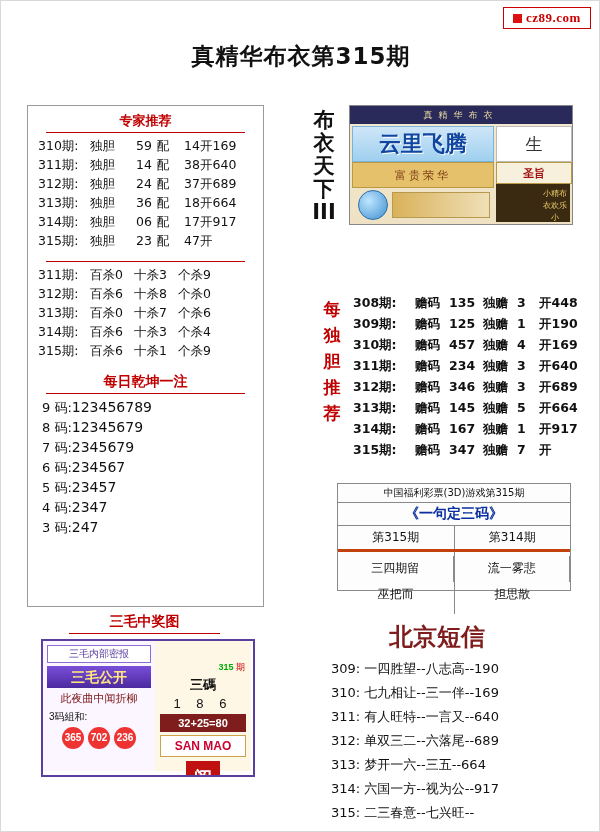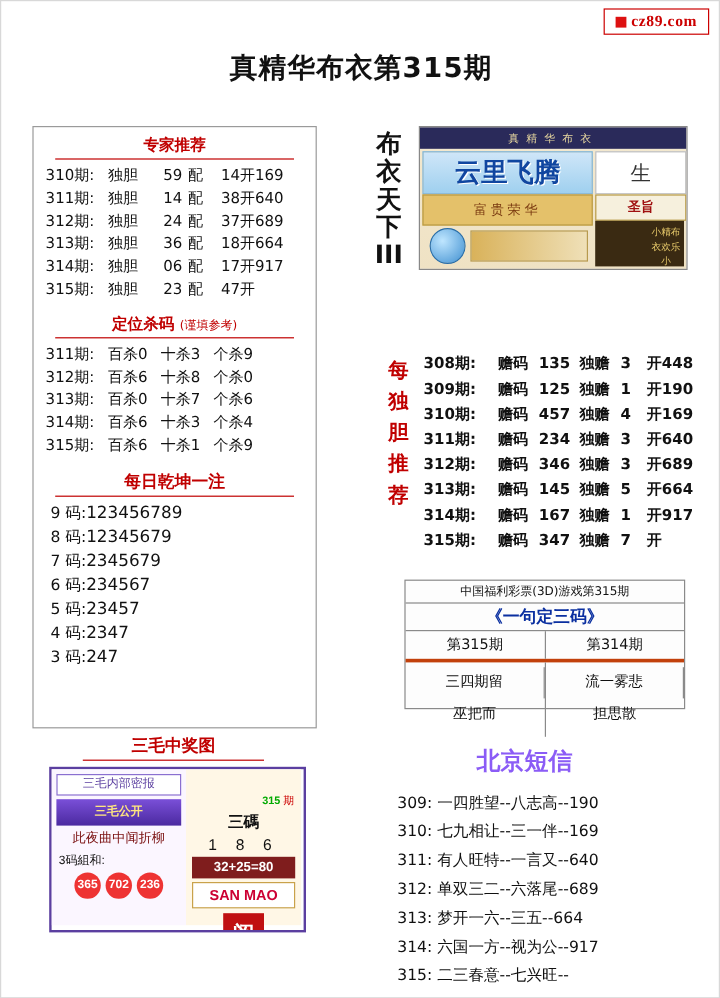--- a/index.html
+++ b/index.html
@@ -167,21 +167,21 @@
     border:2px solid #5b3fa0;background:#fff;overflow:hidden;
   }
   .smz .lcol{position:absolute;left:0;top:0;width:112px;height:130px;background:#fbf6ff;}
   .smz .rcol{position:absolute;left:112px;top:0;width:96px;height:130px;background:#fff7e6;}
   .smz .tag{
     margin:4px 4px 0 4px;height:16px;background:#fff;border:1px solid #8a6fd0;
     font-size:10px;color:#5b3fa0;text-align:center;line-height:16px;
   }
   .smz .purple{
     margin:3px 4px 0;height:22px;background:linear-gradient(180deg,#7a4fd8,#4b2aa0);
-    color:#ffe680;font-size:10px;text-align:center;line-height:22px;font-weight:bold;
+    color:#ffe680;font-size:14px;text-align:center;line-height:22px;font-weight:bold;
   }
   .smz .line2{font-size:11px;color:#7a1010;text-align:center;margin-top:3px;}
   .smz .hesum{font-size:10px;color:#111;margin:4px 0 0 6px;}
   .smz .balls{margin-top:3px;text-align:center;}
   .smz .balls b{
     display:inline-block;width:22px;height:22px;border-radius:50%;
     background:#e33;color:#fff;font-size:10px;line-height:22px;margin:0 2px;font-weight:bold;
   }
   .smz .rtop{font-size:9px;color:#c00;text-align:right;padding:20px 6px 0 0;}
   .smz .rtop b{color:#0a0;}
@@ -196,21 +196,21 @@
     font-size:12px;text-align:center;line-height:20px;font-weight:bold;
   }
   .smz .seal{
     margin:4px auto 0;width:34px;height:34px;background:#c01010;color:#fff;
     font-size:18px;text-align:center;line-height:34px;font-weight:bold;
   }
 
   
   .bjdx-title{
     position:absolute;left:300px;top:620px;width:272px;text-align:center;
-    color:#8b5cf6;font-weight:bold;font-size:20px;font-family:Liberation Serif, serif;
+    color:#7f1d1d;font-weight:bold;font-size:24px;font-family:Liberation Serif, serif;
   }
   .bjdx{
     position:absolute;left:330px;top:656px;width:250px;
   }
   .bjdx .r{
     font-size:13px;color:#111;padding:3px 0;white-space:nowrap;
     font-family:"DejaVu Sans",sans-serif;
   }
 </style>
 </head>
@@ -234,24 +234,20 @@
     <div id="expert-rows" style="margin-top:4px;">
         <div class="lrow"><span class="lbl">310期:</span><span class="dan">独胆</span><span class="w">59</span><span class="pei">配</span><span class="w">14</span><span class="kai"> 开169</span></div>
         <div class="lrow"><span class="lbl">311期:</span><span class="dan">独胆</span><span class="w">14</span><span class="pei">配</span><span class="w">38</span><span class="kai"> 开640</span></div>
         <div class="lrow"><span class="lbl">312期:</span><span class="dan">独胆</span><span class="w">24</span><span class="pei">配</span><span class="w">37</span><span class="kai"> 开689</span></div>
         <div class="lrow"><span class="lbl">313期:</span><span class="dan">独胆</span><span class="w">36</span><span class="pei">配</span><span class="w">18</span><span class="kai"> 开664</span></div>
         <div class="lrow"><span class="lbl">314期:</span><span class="dan">独胆</span><span class="w">06</span><span class="pei">配</span><span class="w">17</span><span class="kai"> 开917</span></div>
         <div class="lrow"><span class="lbl">315期:</span><span class="dan">独胆</span><span class="w">23</span><span class="pei">配</span><span class="w">47</span><span class="kai"> 开</span></div>
       </div>
 
     <div style="margin-top:10px;">
-      <div class="sec-head">
-        <span>定位杀码</span>
-        <span class="small">(谨填参考)</span>
-      </div>
       <div class="rule"></div>
     </div>
     <div id="kill-rows" style="margin-top:2px;">
         <div class="krow"><span class="lbl">311期:</span><span class="c1">百杀0</span><span class="c2">十杀3</span><span class="c3">个杀9</span></div>
         <div class="krow"><span class="lbl">312期:</span><span class="c1">百杀6</span><span class="c2">十杀8</span><span class="c3">个杀0</span></div>
         <div class="krow"><span class="lbl">313期:</span><span class="c1">百杀0</span><span class="c2">十杀7</span><span class="c3">个杀6</span></div>
         <div class="krow"><span class="lbl">314期:</span><span class="c1">百杀6</span><span class="c2">十杀3</span><span class="c3">个杀4</span></div>
         <div class="krow"><span class="lbl">315期:</span><span class="c1">百杀6</span><span class="c2">十杀1</span><span class="c3">个杀9</span></div>
       </div>
 

